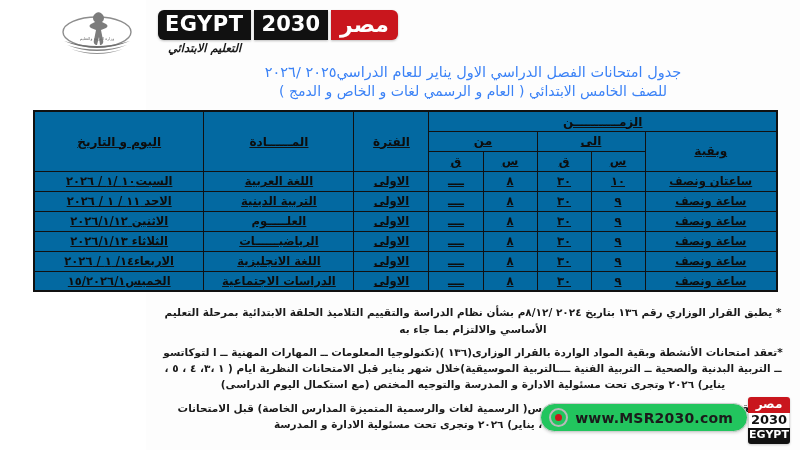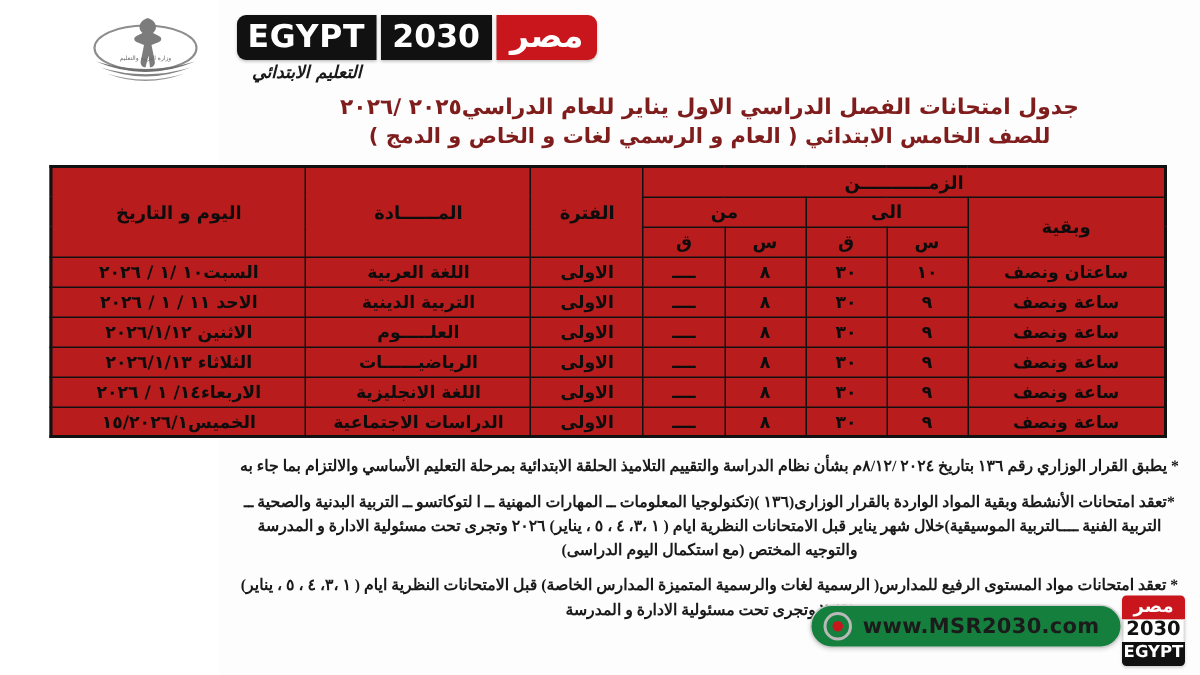--- a/index.html
+++ b/index.html
@@ -101,36 +101,37 @@
 
   
   .doc-title {
     text-align: center;
     margin: 0 auto;
     padding: 0 60px;
     line-height: 1.38;
   }
   .doc-title .line {
     font-size: 14.5px;
-    font-weight: bold;
-    color: #7f1d1d;
+    font-weight: normal;
+    color: #3b82f6;
     white-space: nowrap;
   }
   .doc-title .line2 { font-size: 14px; }
 
   
   .table-wrap {
     margin: 9px 22px 0 22px;
   }
   table.sched {
     width: 100%;
     border-collapse: collapse;
     table-layout: fixed;
     direction: rtl;
-    background: #b91c1c;
+    background: #0369a1;
+    text-decoration: underline;
   }
   table.sched th,
   table.sched td {
     border: 1px solid #111111;
     text-align: center;
     vertical-align: middle;
     font-size: 11.5px;
     font-weight: bold;
     color: #0d0d0d;
     padding: 2px 1px;
@@ -160,21 +161,20 @@
     margin: 12px 14px 0 14px;
     direction: rtl;
   }
   .note {
     font-size: 10.5px;
     font-weight: bold;
     color: #1a1a1a;
     line-height: 1.55;
     text-align: center;
     margin-bottom: 7px;
-    font-family: Liberation Serif, serif;
   }
   .note.n2, .note.n3 {
     text-align: center;
   }
 
   
   .corner-badge {
     position: absolute;
     bottom: 6px;
     right: 10px;
@@ -212,21 +212,21 @@
   }
 
   
   .watermark {
     position: absolute;
     bottom: 18px;
     right: 52px;
     display: flex;
     align-items: center;
     gap: 7px;
-    background: #15803d;
+    background: #22c55e;
     border: 1px solid #cfcfcf;
     border-radius: 16px;
     padding: 4px 14px 4px 8px;
     direction: ltr;
     box-shadow: 0 1px 3px rgba(0,0,0,0.16);
   }
   .wm-dot {
     width: 15px;
     height: 15px;
     border-radius: 50%;

